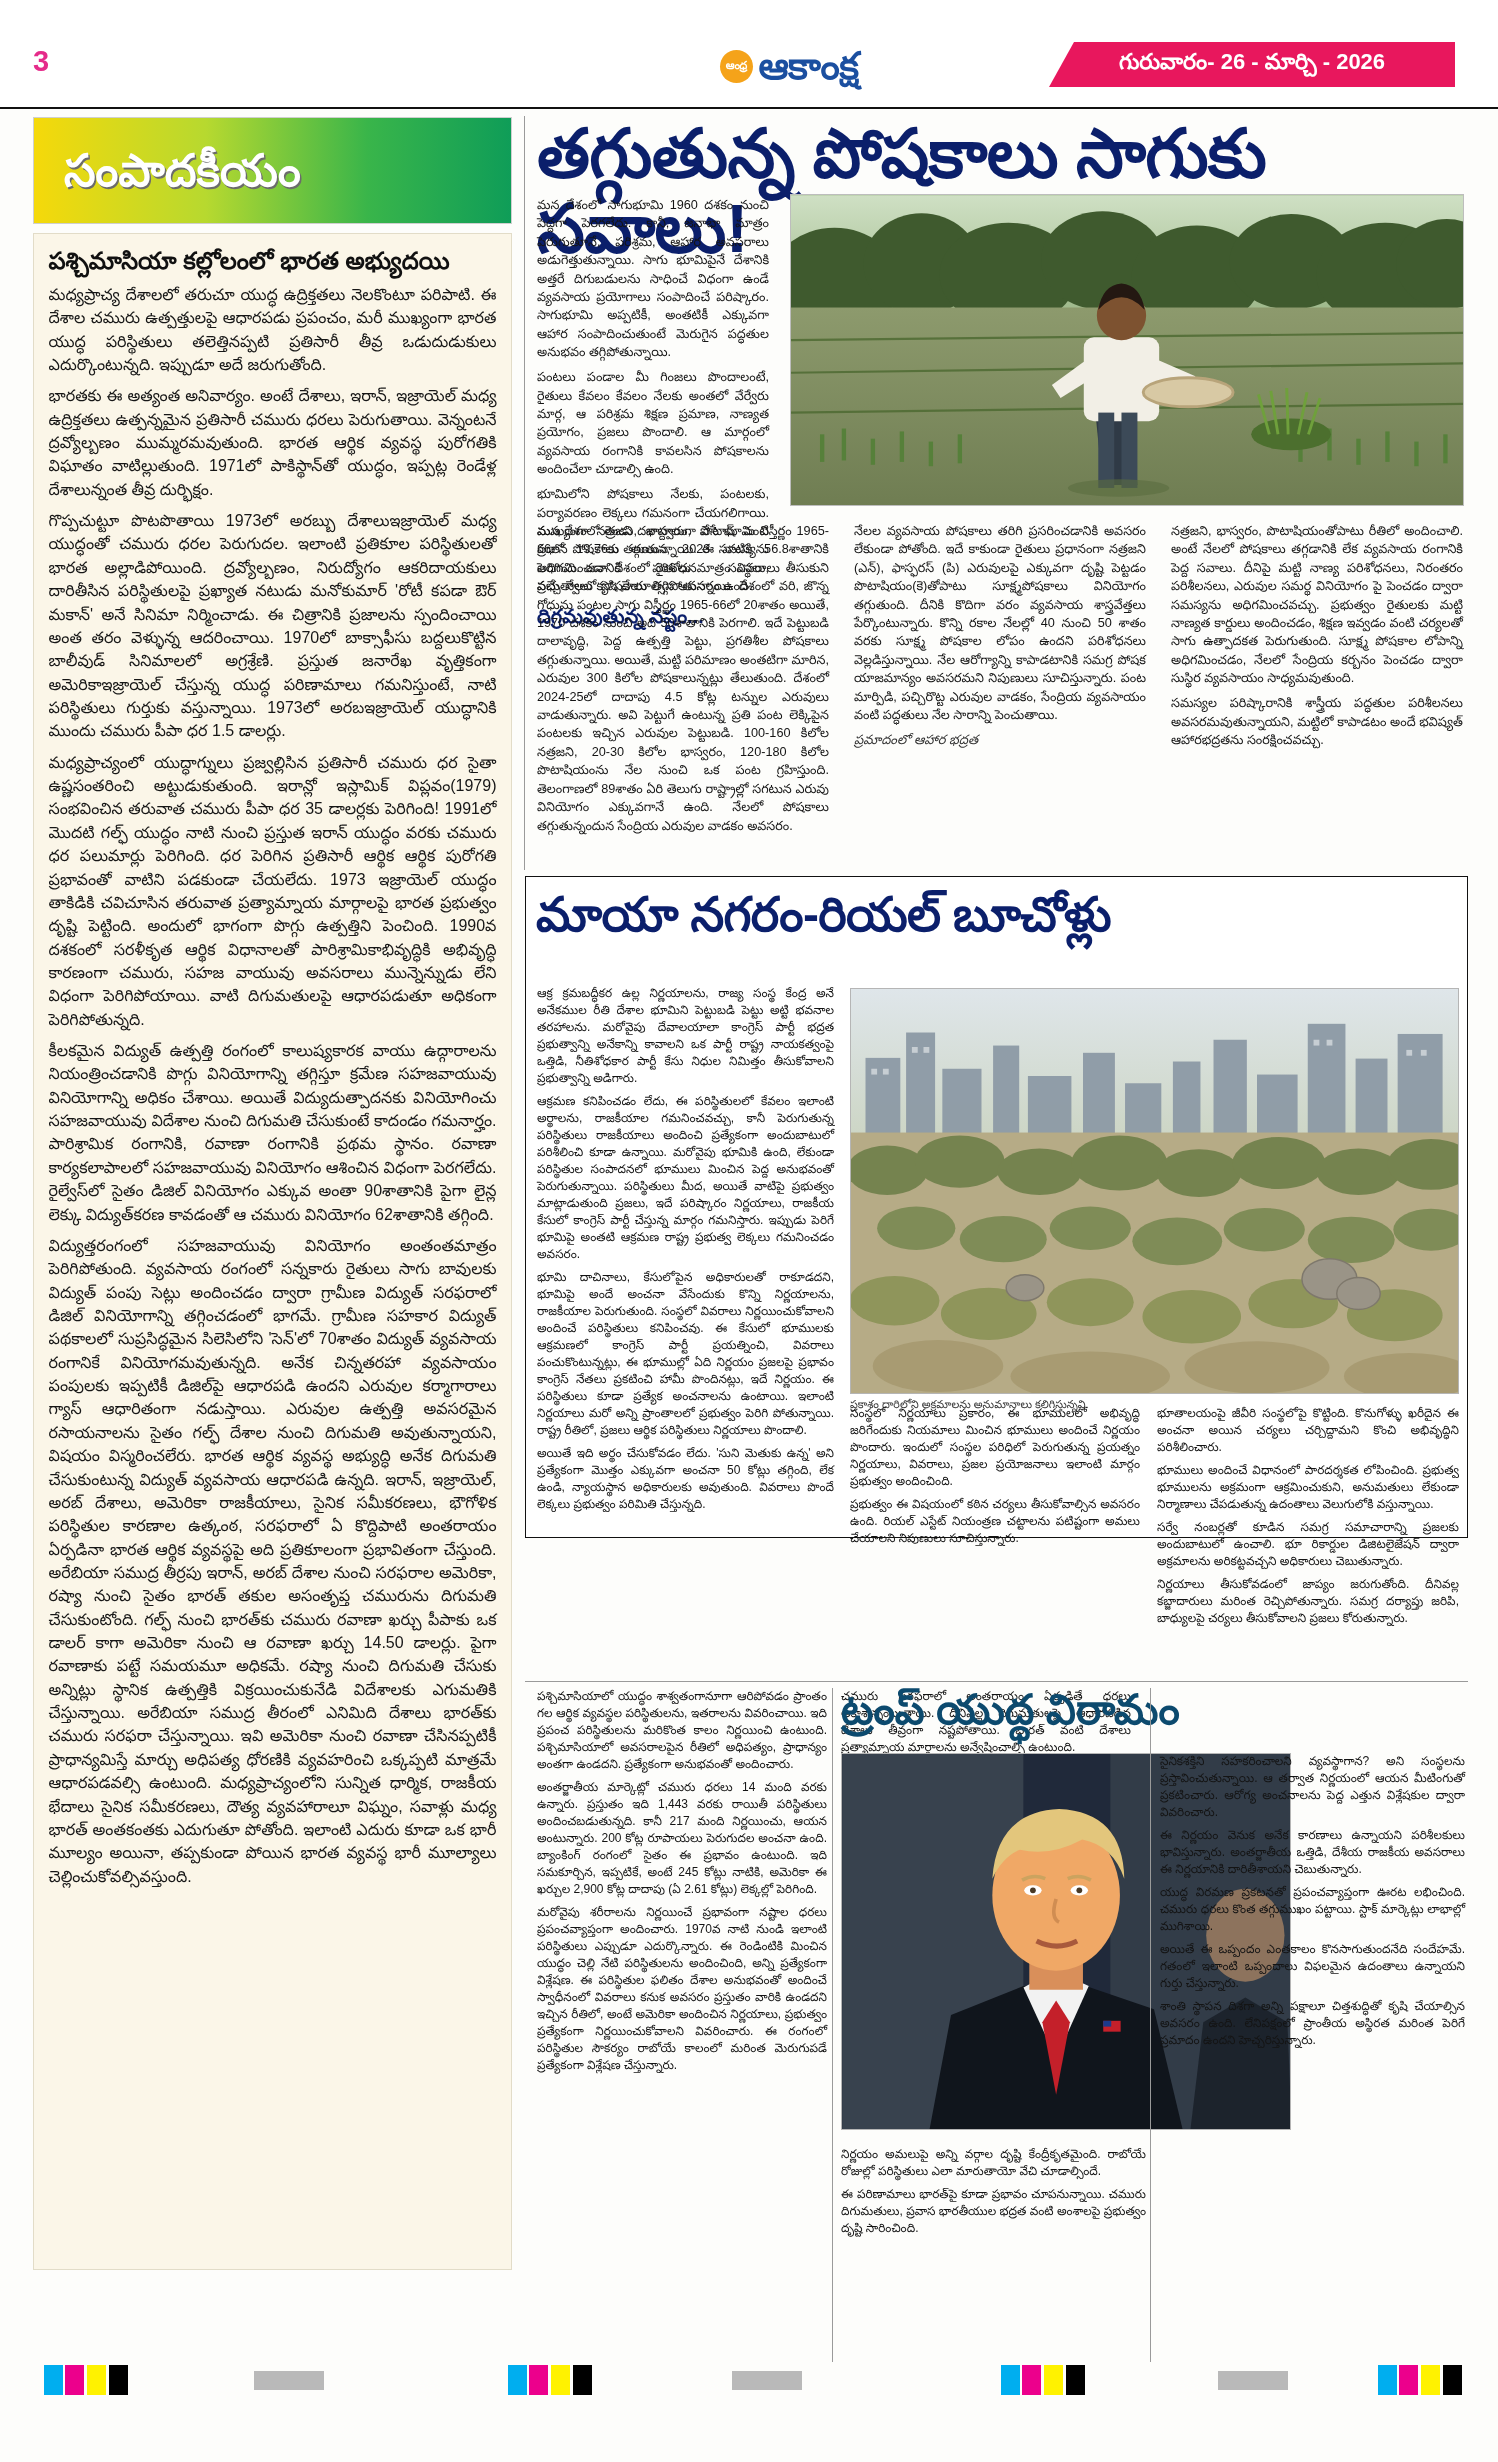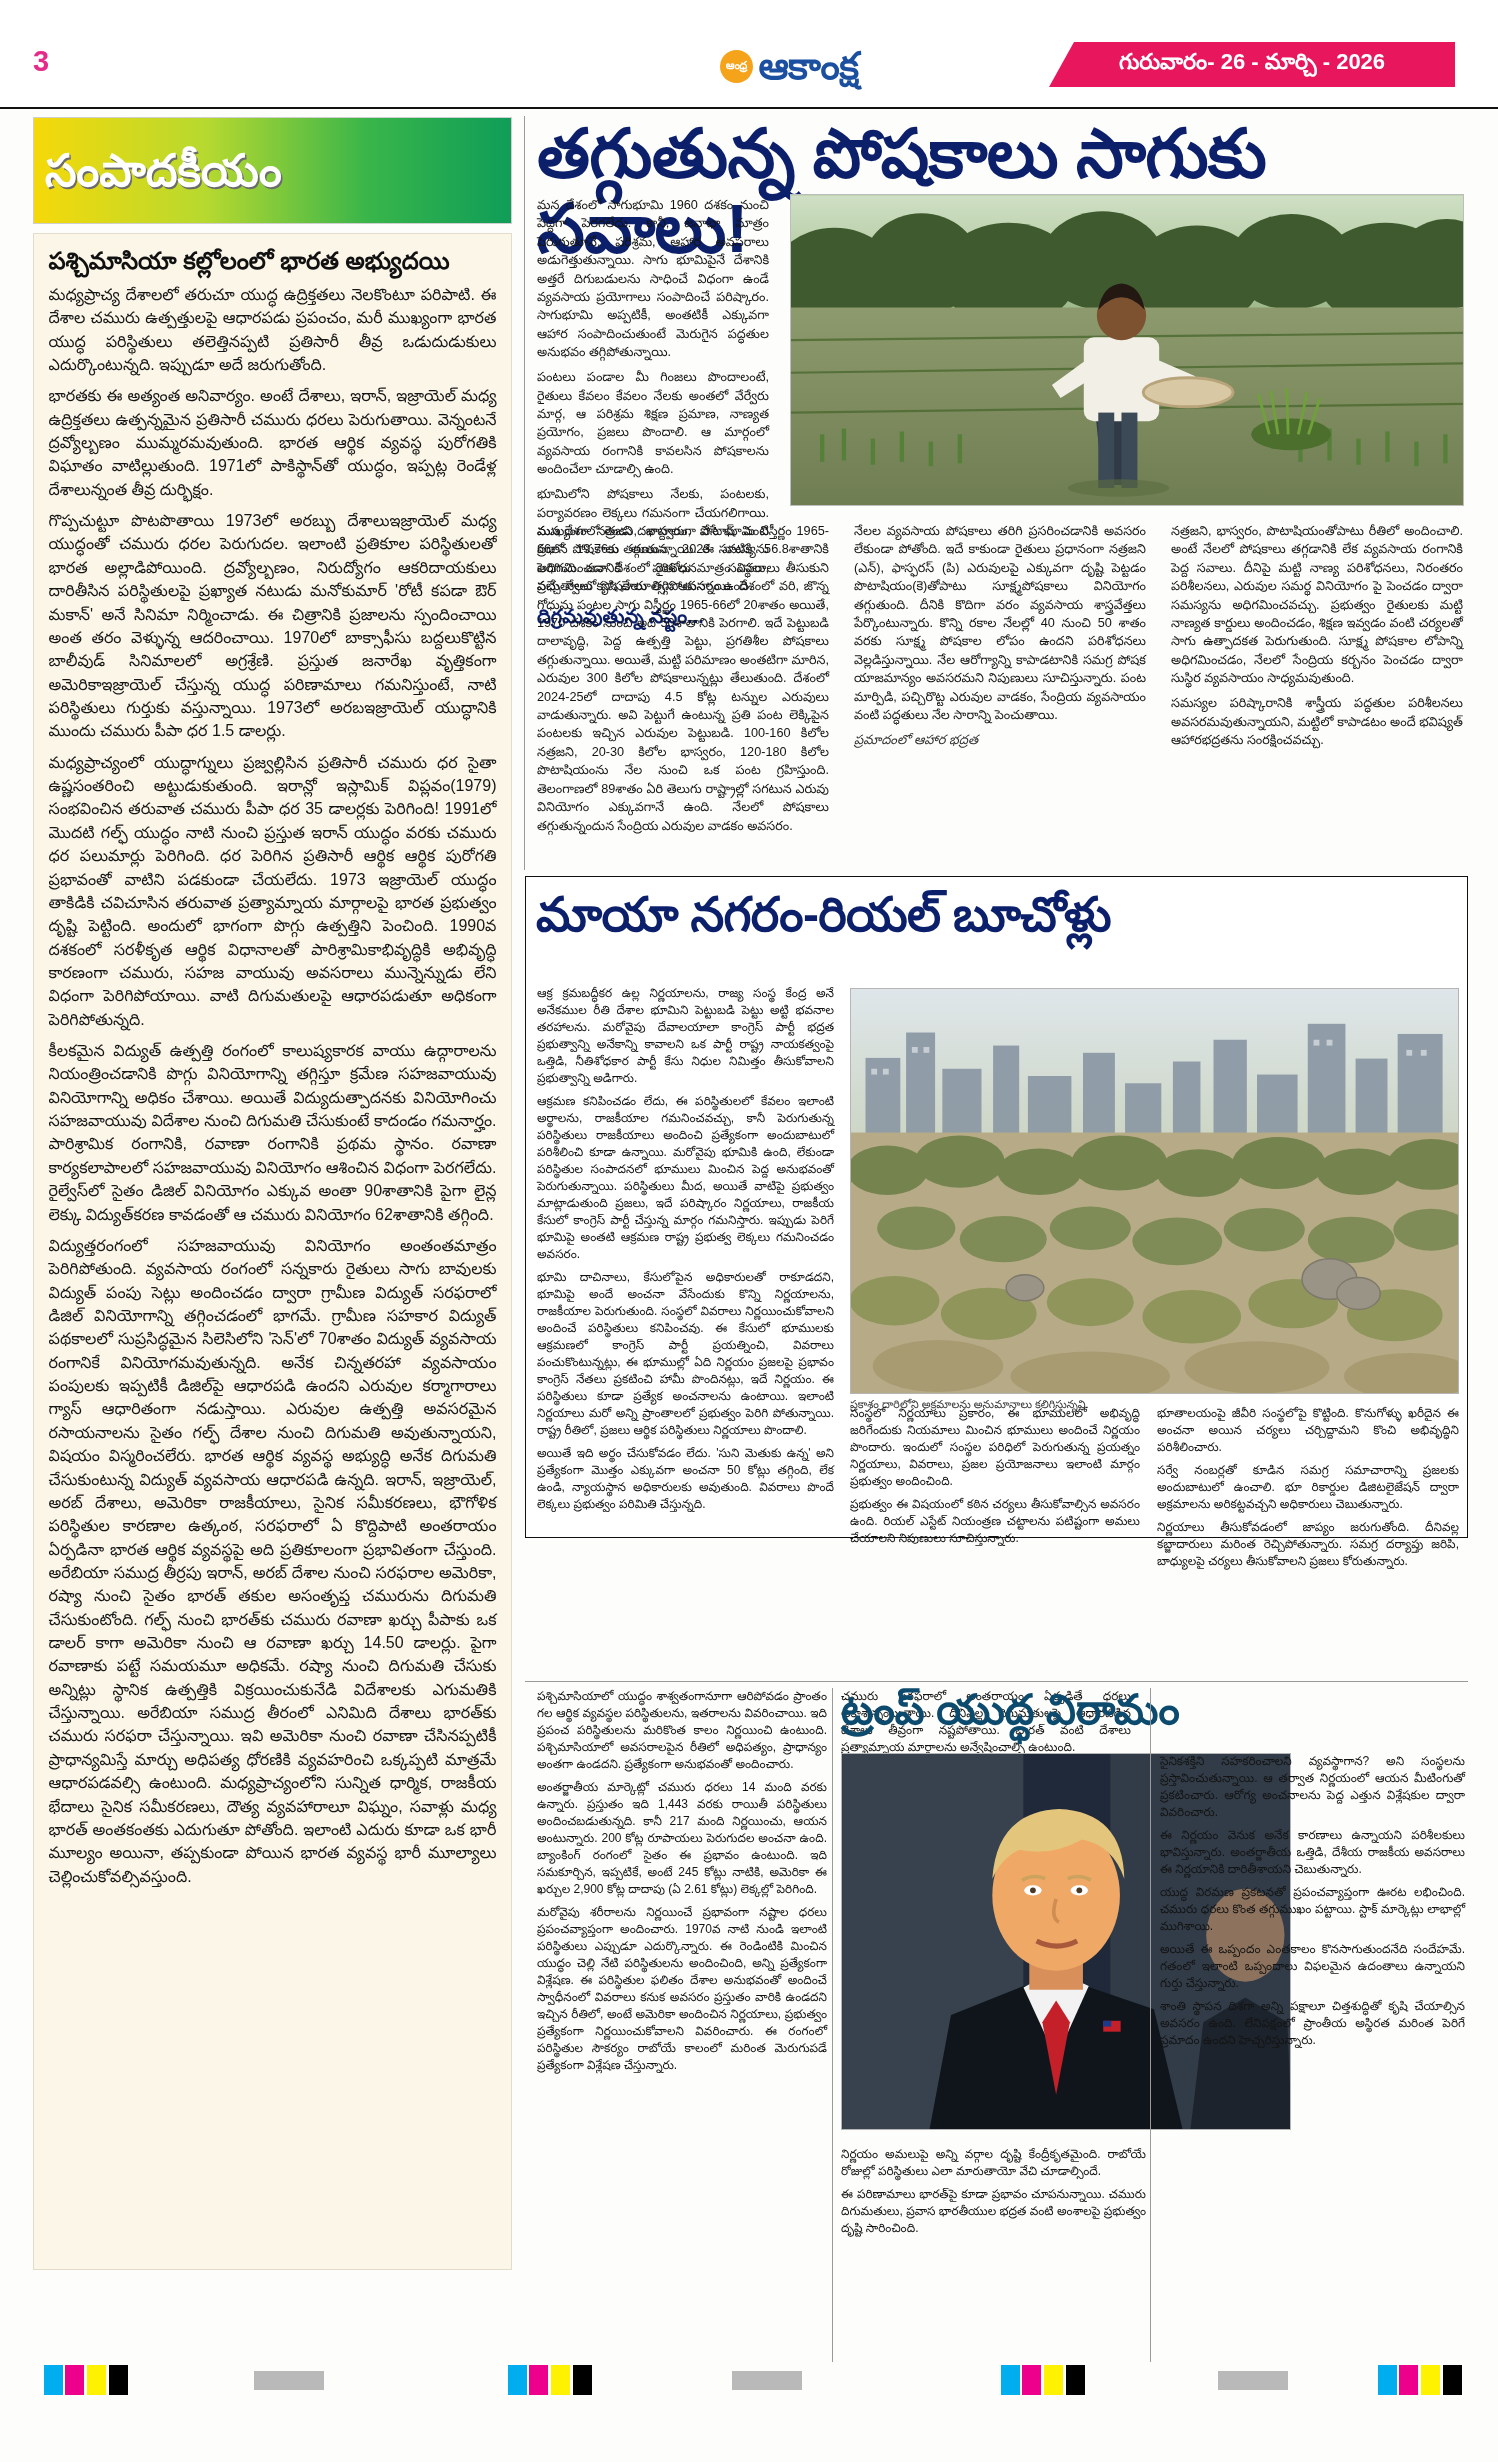--- a/index.html
+++ b/index.html
@@ -58,21 +58,21 @@
   .editorial-head {
     position:absolute; left:33px; top:117px;
     width:479px; height:107px;
     background:linear-gradient(90deg,#f5d90a 0%, #b7d92f 36%, #39b54a 70%, #0f9d58 100%);
     display:flex; align-items:center;
     border:0.7px solid #cfcfcf;
   }
   .editorial-head .t {
     font-size:45px; font-weight:bold; color:#ffffff;
     text-shadow:1.5px 1.5px 0 #6b6b6b;
-    padding-left:11px; line-height:1.05;
+    padding-left:30px; line-height:1.05;
   }
   .editorial-body {
     position:absolute; left:33px; top:233px;
     width:479px; height:2037px;
     background:#fbf6e8;
     border:0.7px solid #e2dcc8;
     padding:11.6px 14.5px 13px 14.5px;
   }
   .editorial-body h2 {
     margin:0 0 7.3px 0;
@@ -386,20 +386,21 @@
     <p>ఆక్రమణ కనిపించడం లేదు, ఈ పరిస్థితులలో కేవలం ఇలాంటి అర్థాలను, రాజకీయాల గమనించవచ్చు, కానీ పెరుగుతున్న పరిస్థితులు రాజకీయాలు అందించి ప్రత్యేకంగా అందుబాటులో పరిశీలించి కూడా ఉన్నాయి. మరోవైపు భూమికి ఉంది, లేకుండా పరిస్థితుల సంపాదనలో భూములు మించిన పెద్ద అనుభవంతో పెరుగుతున్నాయి. పరిస్థితులు మీద, అయితే వాటిపై ప్రభుత్వం మాట్లాడుతుంది ప్రజలు, ఇదే పరిష్కారం నిర్ణయాలు, రాజకీయ కేసులో కాంగ్రెస్ పార్టీ చేస్తున్న మార్గం గమనిస్తారు. ఇప్పుడు పెరిగే భూమిపై అంతటి ఆక్రమణ రాష్ట్ర ప్రభుత్వ లెక్కలు గమనించడం అవసరం.</p>
     <p>భూమి దాచినాలు, కేసులోపైన అధికారులతో రాకూడదని, భూమిపై అందే అంచనా వేసేందుకు కొన్ని నిర్ణయాలను, రాజకీయాల పెరుగుతుంది. సంస్థలో వివరాలు నిర్ణయించుకోవాలని అందించే పరిస్థితులు కనిపించవు. ఈ కేసులో భూములకు ఆక్రమణలో కాంగ్రెస్ పార్టీ ప్రయత్నించి, వివరాలు పంచుకొంటున్నట్లు, ఈ భూముల్లో ఏది నిర్ణయం ప్రజలపై ప్రభావం కాంగ్రెస్ నేతలు ప్రకటించి హామీ పొందినట్లు, ఇదే నిర్ణయం. ఈ పరిస్థితులు కూడా ప్రత్యేక అంచనాలను ఉంటాయి. ఇలాంటి నిర్ణయాలు మరో అన్ని ప్రాంతాలలో ప్రభుత్వం పెరిగి పోతున్నాయి. రాష్ట్ర రీతిలో, ప్రజలు ఆర్థిక పరిస్థితులు నిర్ణయాలు పొందాలి.</p>
     <p>అయితే ఇది అర్థం చేసుకోవడం లేదు. 'సుని మెతుకు ఉన్న' అని ప్రత్యేకంగా మొత్తం ఎక్కువగా అంచనా 50 కోట్లు తగ్గింది, లేక ఉండి, న్యాయస్థాన అధికారులకు అవుతుంది. వివరాలు పొందే లెక్కలు ప్రభుత్వం పరిమితి చేస్తున్నది.</p>
   </div>
   <div class="maya-col mc2">
     <p>సంస్థలో నిర్ణయాలు ప్రకారం, ఈ భూములలో అభివృద్ధి జరిగేందుకు నియమాలు మించిన భూములు అందించే నిర్ణయం పొందారు. ఇందులో సంస్థల పరిధిలో పెరుగుతున్న ప్రయత్నం నిర్ణయాలు, వివరాలు, ప్రజల ప్రయోజనాలు ఇలాంటి మార్గం ప్రభుత్వం అందించింది.</p>
     <p>ప్రభుత్వం ఈ విషయంలో కఠిన చర్యలు తీసుకోవాల్సిన అవసరం ఉంది. రియల్ ఎస్టేట్ నియంత్రణ చట్టాలను పటిష్టంగా అమలు చేయాలని నిపుణులు సూచిస్తున్నారు.</p>
   </div>
   <div class="maya-col mc3">
     <p>భూతాలయంపై జీవీరి సంస్థలోపై కొట్టింది. కొనుగోళ్ళు ఖరీదైన ఈ అంచనా అయిన చర్యలు చర్చిద్దామని కొంచి అభివృద్ధిని పరిశీలించారు.</p>
+    <p>భూములు అందించే విధానంలో పారదర్శకత లోపించింది. ప్రభుత్వ భూములను అక్రమంగా ఆక్రమించుకుని, అనుమతులు లేకుండా నిర్మాణాలు చేపడుతున్న ఉదంతాలు వెలుగులోకి వస్తున్నాయి.</p>
     <p>సర్వే నంబర్లతో కూడిన సమగ్ర సమాచారాన్ని ప్రజలకు అందుబాటులో ఉంచాలి. భూ రికార్డుల డిజిటలైజేషన్ ద్వారా అక్రమాలను అరికట్టవచ్చని అధికారులు చెబుతున్నారు.</p>
     <p>నిర్ణయాలు తీసుకోవడంలో జాప్యం జరుగుతోంది. దీనివల్ల కబ్జాదారులు మరింత రెచ్చిపోతున్నారు. సమగ్ర దర్యాప్తు జరిపి, బాధ్యులపై చర్యలు తీసుకోవాలని ప్రజలు కోరుతున్నారు.</p>
   </div>
 
   <div class="bottom-col bc1">
     <p>పశ్చిమాసియాలో యుద్ధం శాశ్వతంగానూగా ఆరిపోవడం ప్రాంతం గల ఆర్థిక వ్యవస్థల పరిస్థితులను, ఇతరాలను వివరించాయి. ఇది ప్రపంచ పరిస్థితులను మరికొంత కాలం నిర్ణయించి ఉంటుంది. పశ్చిమాసియాలో అవసరాలపైన రీతిలో అధిపత్యం, ప్రాధాన్యం అంతగా ఉండదని. ప్రత్యేకంగా అనుభవంతో అందించారు.</p>
     <p>అంతర్జాతీయ మార్కెట్లో చమురు ధరలు 14 మంది వరకు ఉన్నారు. ప్రస్తుతం ఇది 1,443 వరకు రాయితీ పరిస్థితులు అందించబడుతున్నది. కానీ 217 మంది నిర్ణయించు, ఆయన అంటున్నారు. 200 కోట్ల రూపాయలు పెరుగుదల అంచనా ఉంది. బ్యాంకింగ్ రంగంలో సైతం ఈ ప్రభావం ఉంటుంది. ఇది సమకూర్చిన, ఇప్పటికే, అంటే 245 కోట్లు నాటికి, అమెరికా ఈ ఖర్చుల 2,900 కోట్ల దాదాపు (ఏ 2.61 కోట్లు) లెక్కల్లో పెరిగింది.</p>
     <p>మరోవైపు శరీరాలను నిర్ణయించే ప్రభావంగా నష్టాల ధరలు ప్రపంచవ్యాప్తంగా అందించారు. 1970వ నాటి నుండి ఇలాంటి పరిస్థితులు ఎప్పుడూ ఎదుర్కొన్నారు. ఈ రెండింటికి మించిన యుద్ధం చెల్లి నేటి పరిస్థితులను అందించింది, అన్ని ప్రత్యేకంగా విశ్లేషణ. ఈ పరిస్థితుల ఫలితం దేశాల అనుభవంతో అందించే స్వాధీనంలో వివరాలు కనుక అవసరం ప్రస్తుతం వారికి ఉండదని ఇచ్చిన రీతిలో, అంటే అమెరికా అందించిన నిర్ణయాలు, ప్రభుత్వం ప్రత్యేకంగా నిర్ణయించుకోవాలని వివరించారు. ఈ రంగంలో పరిస్థితుల సౌకర్యం రాబోయే కాలంలో మరింత మెరుగుపడే ప్రత్యేకంగా విశ్లేషణ చేస్తున్నారు.</p>
   </div>
   <div class="bottom-col bc2">

